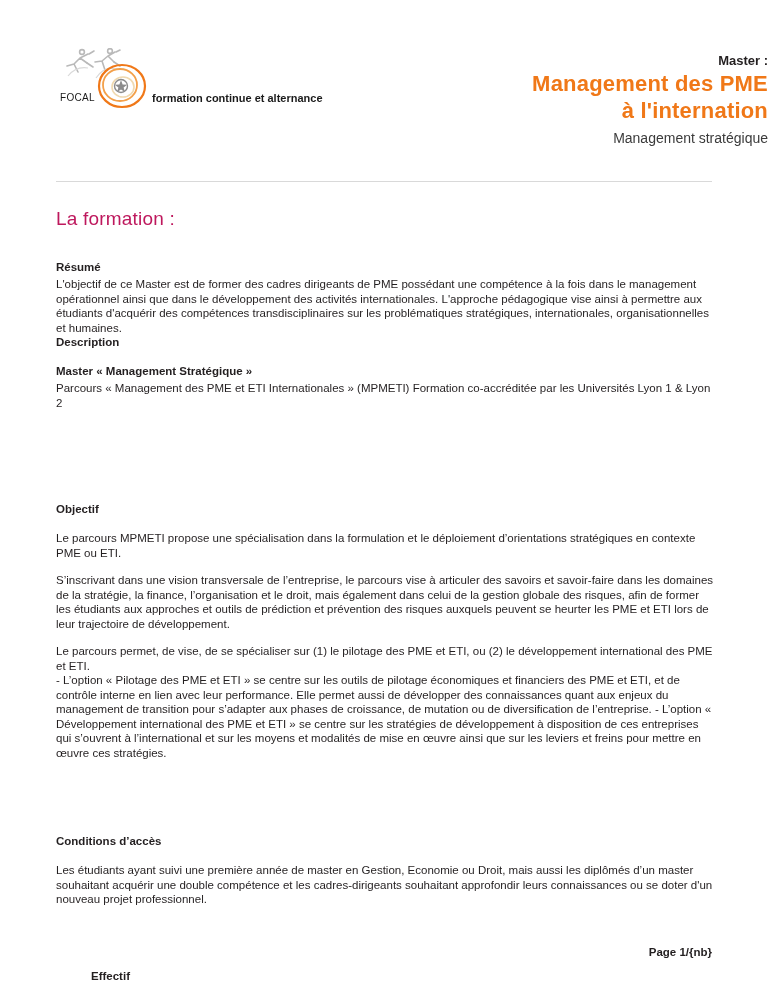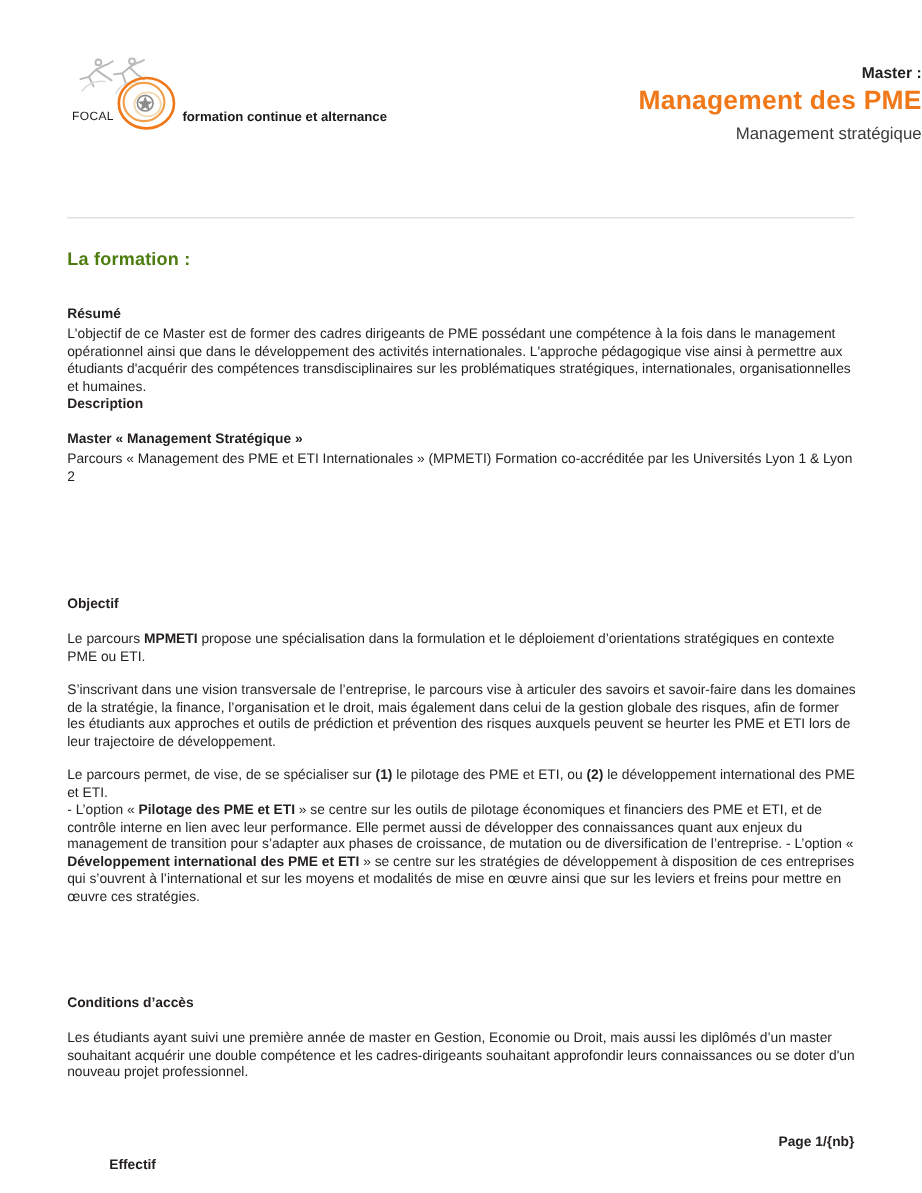--- a/index.html
+++ b/index.html
@@ -100,23 +100,23 @@
 
   
   .content {
     position: absolute;
     left: 56px;
     top: 208px;
     width: 660px;
   }
   h1.section-title {
     margin: 0 0 30px 0;
-    font-size: 15px;
-    font-weight: bold;
-    color: #4d7c0f;
+    font-size: 19px;
+    font-weight: normal;
+    color: #be185d;
     letter-spacing: 0.2px;
   }
   .lbl {
     font-size: 11.5px;
     font-weight: bold;
     color: #231f20;
     margin: 0 0 2px 0;
     line-height: 15px;
   }
   p.body {
@@ -142,21 +142,21 @@
   .lbl-spaced {
     margin-bottom: 14px;
   }
   .block-conditions {
     margin-top: 74px;
   }
   .block-effectif {
     margin-top: 62px;
     padding-left: 35px;
   }
-  b { font-weight: bold; }
+  b { font-weight: normal; }
 
   
   .footer {
     position: absolute;
     left: 0;
     bottom: 36px;
     width: 768px;
   }
   .footer-inner {
     width: 660px;
@@ -199,20 +199,21 @@
           <path d="M65 32 l1.6 4.4 l4.6 0.3 l-3.6 2.9 l1.3 4.5 l-3.9 -2.6 l-3.9 2.6 l1.3 -4.5 l-3.6 -2.9 l4.6 -0.3 z" fill="#8c8c8c"></path>
         </g>
       </svg>
       <div class="logo-focal">FOCAL</div>
       <div class="logo-tagline">formation continue et alternance</div>
     </div>
 
     <div class="header-right">
       <div class="hdr-master">Master :</div>
       <div class="hdr-title">Management des PME</div>
+      <div class="hdr-title">à l'internation</div>
       <div class="hdr-sub">Management stratégique</div>
     </div>
 
     <div class="header-rule"></div>
   </div>
 
   <div class="content">
 
     <h1 class="section-title">La formation :</h1>
 

